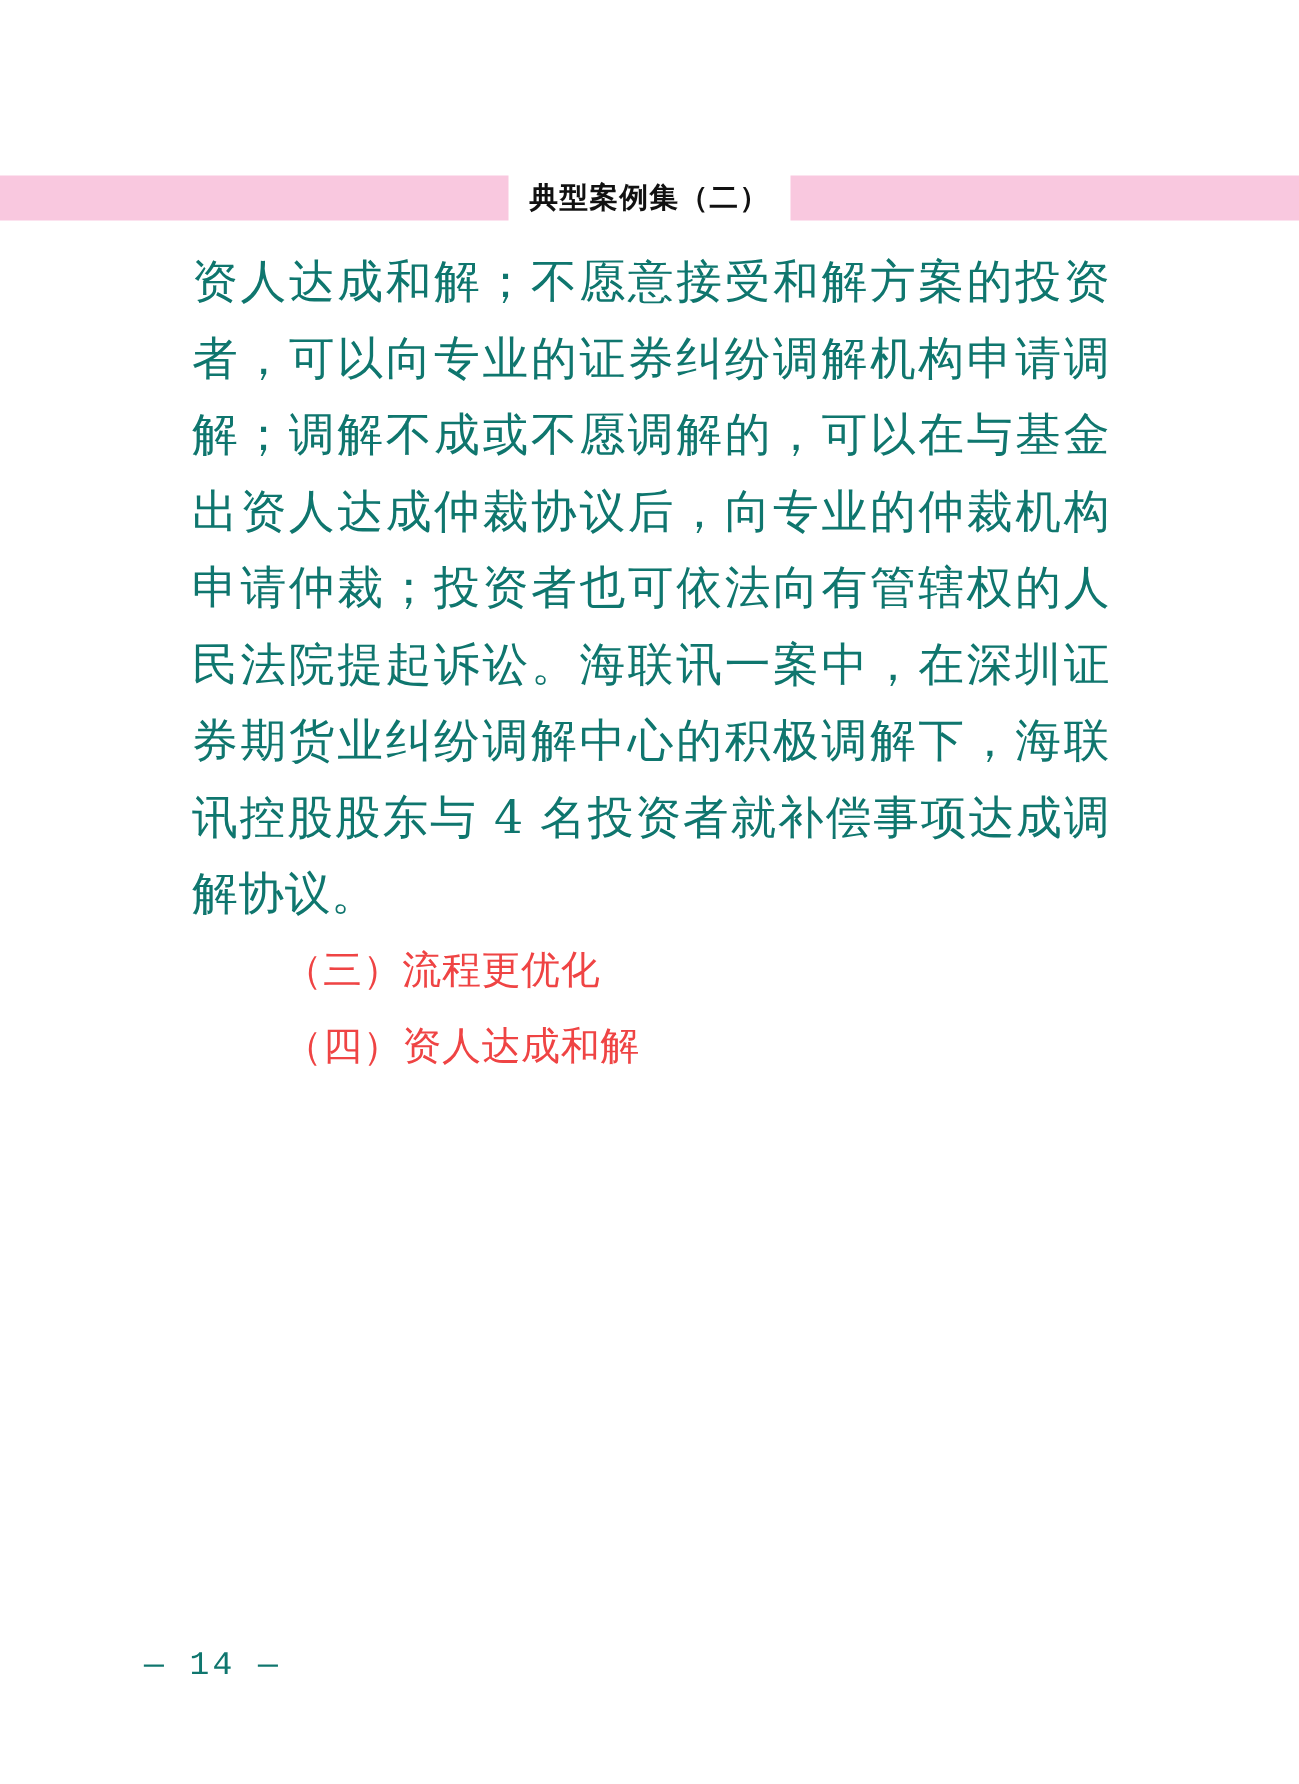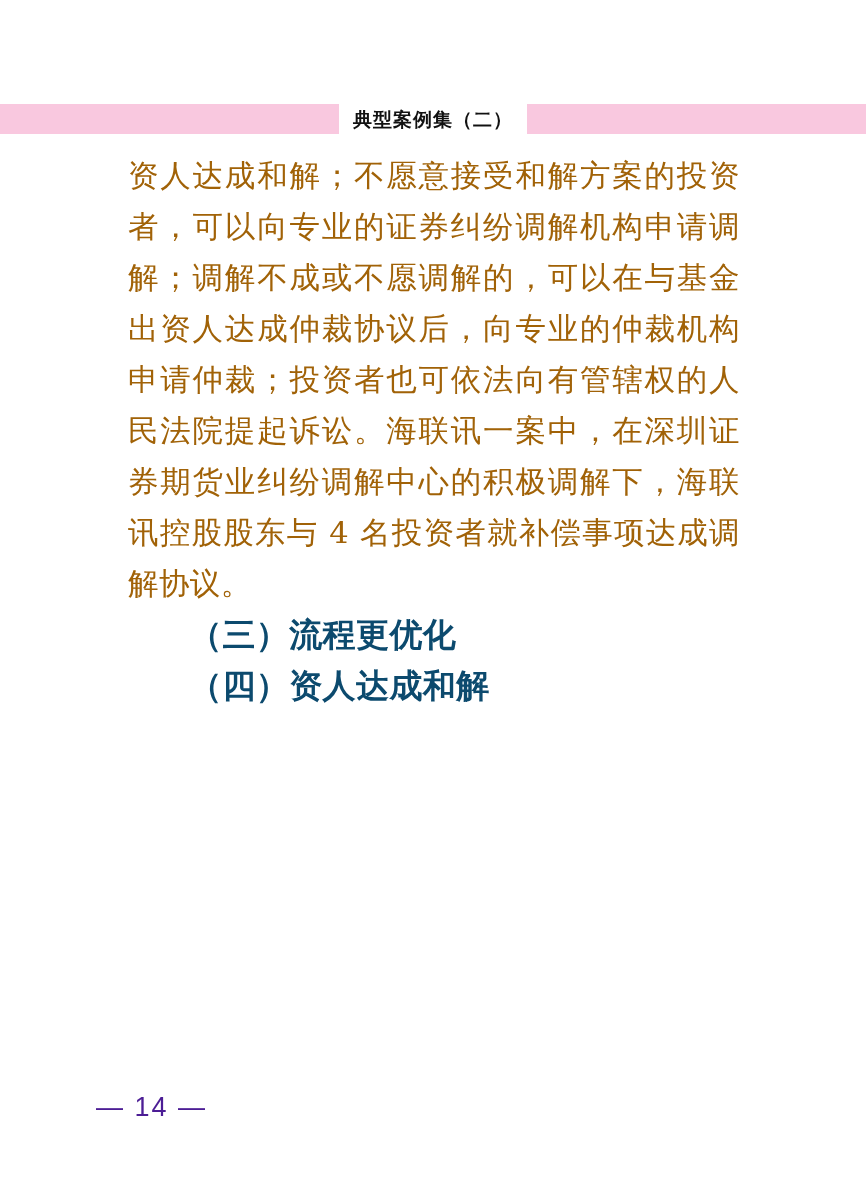--- a/index.html
+++ b/index.html
@@ -14,20 +14,21 @@
     font-family: "DejaVu Serif", "Liberation Serif", serif;
     color: #101010;
     overflow: hidden;
   }
 
   .page {
     position: absolute;
     inset: 0;
     display: flex;
     flex-direction: column;
+    margin-top: 13px;
   }
 
   
   .header {
     position: absolute;
     left: 0;
     right: 0;
     top: 104px;
     height: 30px;
     display: flex;
@@ -58,51 +59,51 @@
     top: 150px;
     width: 612px;
   }
   .para {
     font-size: 30.5px;
     line-height: 51px;
     letter-spacing: 0.4px;
     text-align: justify;
     text-justify: inter-ideograph;
     margin: 0;
-    color: #a16207;
+    color: #0f766e;
   }
   .para.indent {
     text-indent: 61px;
   }
   .heading {
-    font-size: 33px;
+    font-size: 26px;
     line-height: 51px;
     letter-spacing: 0.4px;
     margin: 0;
     text-indent: 61px;
-    font-weight: bold;
-    color: #0c4a6e;
+    font-weight: normal;
+    color: #ef4444;
   }
 
   
   .footer {
     position: absolute;
     left: 0;
     right: 0;
     bottom: 66px;
     height: 30px;
   }
   .page-number {
     position: absolute;
     left: 96px;
     bottom: 0;
-    font-size: 27px;
+    font-size: 22px;
     letter-spacing: 2px;
-    color: #4c1d95;
-    font-family: Liberation Sans, sans-serif;
+    color: #0f766e;
+    font-family: Liberation Mono, monospace;
   }
 </style>
 </head>
 <body>
 
 <div class="page">
 
   <div class="header">
     <div class="header-bar"></div>
     <div class="header-title">典型案例集（二）</div>

